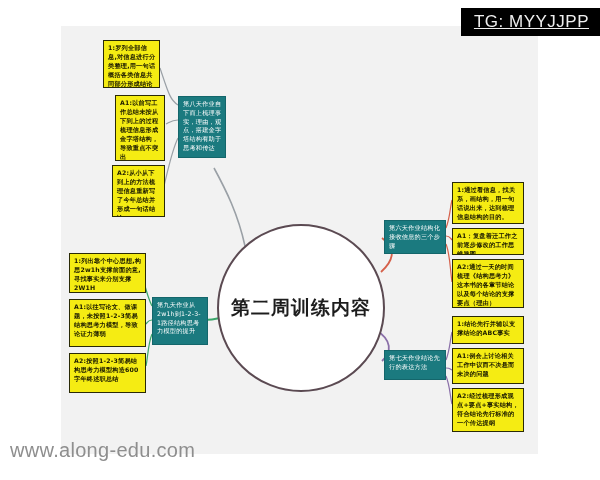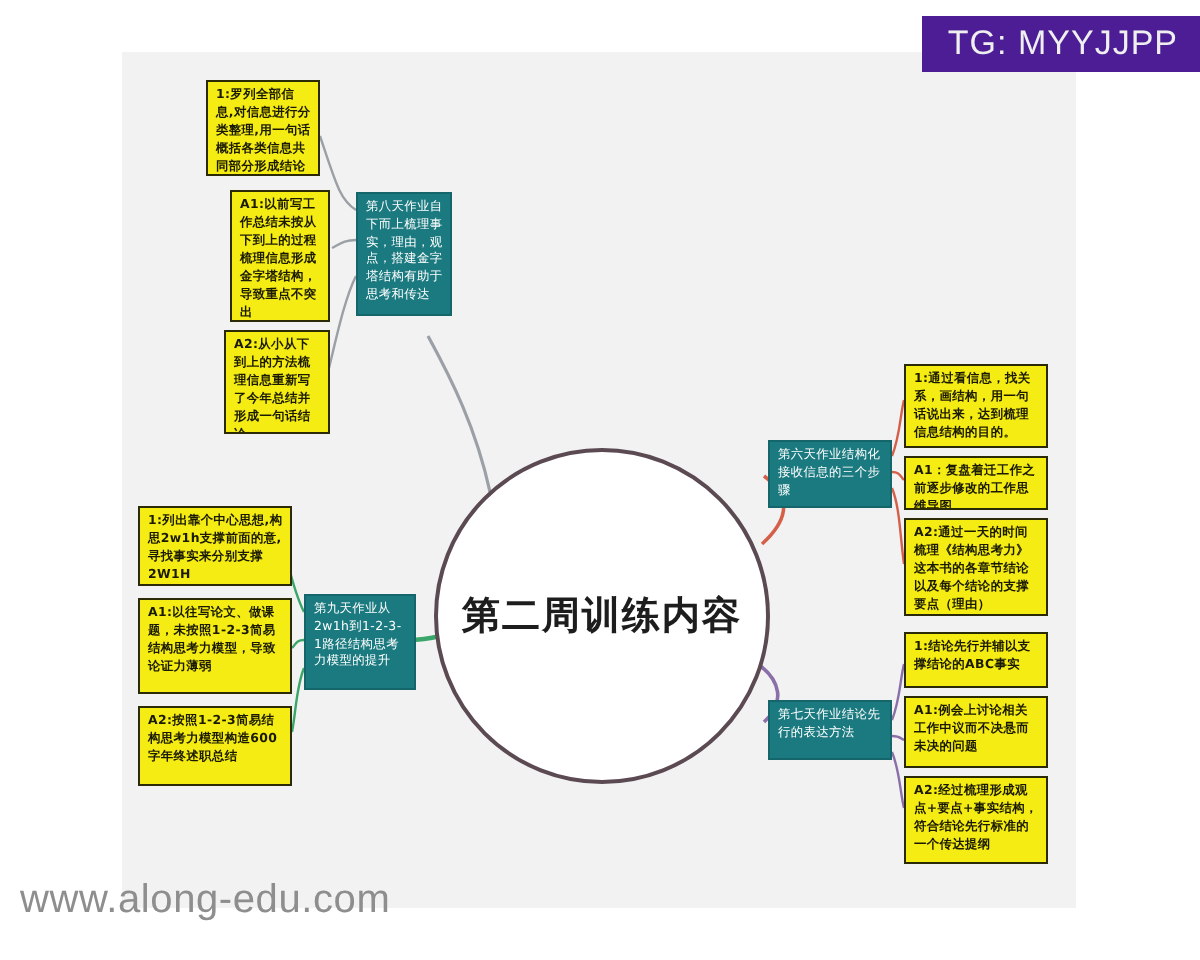--- a/index.html
+++ b/index.html
@@ -27,26 +27,27 @@
     width: 477px;
     height: 428px;
     background: #f2f2f2;
   }
   
   #tg-watermark {
     position: absolute;
     right: 0px;
     top: 8px;
     padding: 5px 11px 6px 13px;
-    background: #4c1d95;
+    background: #000000;
     color: #efefef;
     font-size: 17px;
     letter-spacing: 0.5px;
     line-height: 1;
     font-family: "Liberation Sans", sans-serif;
+    text-decoration: underline;
   }
   
   #site-watermark {
     position: absolute;
     left: 10px;
     bottom: 18px;
     color: #8e8e8e;
     font-size: 20px;
     letter-spacing: 0.3px;
     font-family: "Liberation Sans", sans-serif;

